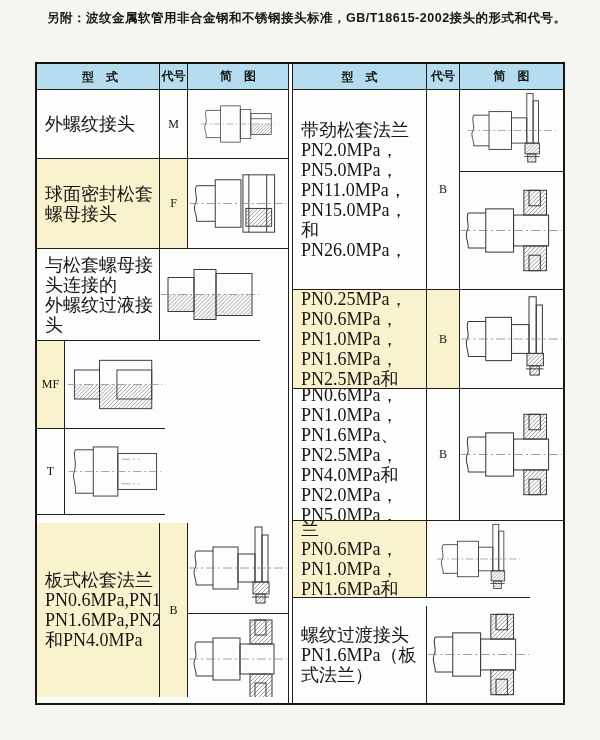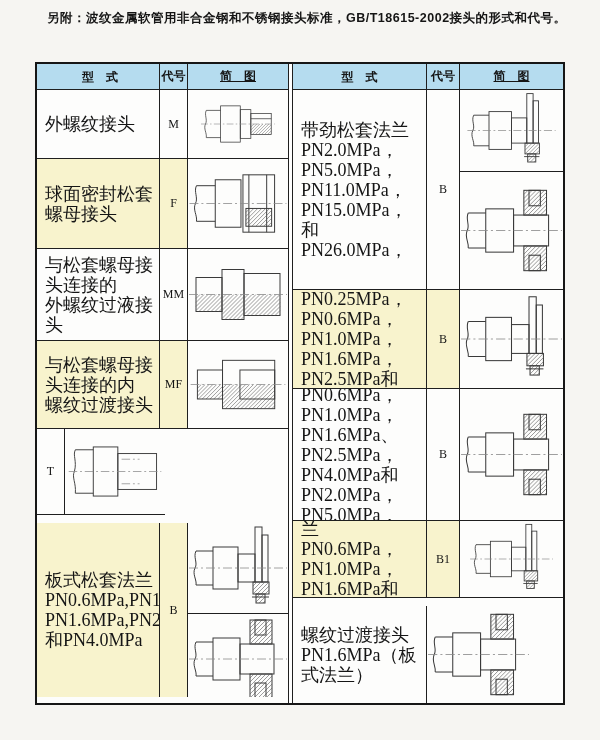--- a/index.html
+++ b/index.html
@@ -32,21 +32,21 @@
   .split{width:3px;background:#fefefe;border-left:1px solid var(--bd);border-right:1px solid var(--bd);}
   .row{display:flex;}
   .c{
     box-sizing:border-box;
     border-right:1px solid var(--bd);
     border-bottom:1px solid var(--bd);
     background:var(--cell);
     overflow:hidden;
   }
   .row:last-child .c{border-bottom:none;margin-top:8px;}
-  .c:last-child{border-right:none;text-decoration:underline;}
+  .c:last-child{border-right:none;}
   .left .type{width:123px;}
   .left .code{width:28px;}
   .left .diag{width:100px;}
   .right .type{width:134px;}
   .right .code{width:33px;}
   .right .diag{width:103px;}
   .head .c{
     background:var(--hdr);
     display:flex;align-items:center;justify-content:center;
     font-family:"Liberation Sans","DejaVu Sans",sans-serif;
@@ -138,21 +138,20 @@
             <line x1="76" y1="68" x2="84" y2="60" class="ht"></line>
             <line x1="80" y1="68" x2="84" y2="64" class="ht"></line>
             <line x1="1" y1="45" x2="99" y2="45" class="cl"></line>
           </svg>
       </div>
     </div>
 
     <div class="row" style="height:92px">
       <div class="c type">与松套螺母接头连接的
 外螺纹过液接头</div>
-      <div class="c code">MM</div>
       <div class="c diag">
         <svg viewBox="0 0 100 90" preserveAspectRatio="xMidYMid meet">
             <rect x="8" y="28" width="26" height="34" class="ln" fill="none"></rect>
             <rect x="34" y="20" width="22" height="50" class="ln" fill="none"></rect>
             <rect x="56" y="24" width="36" height="42" class="ln" fill="none"></rect>
             <line x1="8" y1="49" x2="12" y2="45" class="ht"></line>
             <line x1="8" y1="53" x2="16" y2="45" class="ht"></line>
             <line x1="8" y1="57" x2="20" y2="45" class="ht"></line>
             <line x1="8" y1="61" x2="24" y2="45" class="ht"></line>
             <line x1="11" y1="62" x2="28" y2="45" class="ht"></line>
@@ -185,22 +184,20 @@
             <line x1="79" y1="66" x2="92" y2="53" class="ht"></line>
             <line x1="83" y1="66" x2="92" y2="57" class="ht"></line>
             <line x1="87" y1="66" x2="92" y2="61" class="ht"></line>
             <line x1="91" y1="66" x2="92" y2="65" class="ht"></line>
             <line x1="1" y1="45" x2="99" y2="45" class="cl"></line>
           </svg>
       </div>
     </div>
 
     <div class="row" style="height:88px">
-      <div class="c type hl">与松套螺母接头连接的内
-螺纹过渡接头</div>
       <div class="c code hl">MF</div>
       <div class="c diag">
         <svg viewBox="0 0 100 90" preserveAspectRatio="xMidYMid meet">
             <line x1="8" y1="49" x2="12" y2="45" class="ht"></line>
             <line x1="8" y1="53" x2="16" y2="45" class="ht"></line>
             <line x1="8" y1="57" x2="20" y2="45" class="ht"></line>
             <line x1="9" y1="60" x2="24" y2="45" class="ht"></line>
             <line x1="13" y1="60" x2="28" y2="45" class="ht"></line>
             <line x1="17" y1="60" x2="32" y2="45" class="ht"></line>
             <line x1="21" y1="60" x2="34" y2="47" class="ht"></line>
@@ -478,21 +475,20 @@
             <rect x="67" y="69" width="11" height="15" class="ln" fill="#fdfdfc"></rect>
             <line x1="1" y1="45" x2="99" y2="45" class="cl"></line>
           </svg>
       </div>
     </div>
 
     <div class="row" style="height:77px">
       <div class="c type hl">翻边环松套法兰
 PN0.6MPa，PN1.0MPa，
 PN1.6MPa和PN2.0MPa，</div>
-      <div class="c code hl">B1</div>
       <div class="c diag">
         <svg viewBox="0 0 100 90" preserveAspectRatio="xMidYMid meet">
             <path class="ln" d="M8 28 C5 34 10 40 7 45 C4 51 9 57 8 62"></path>
             <line x1="8" y1="28" x2="25" y2="28" class="ln"></line>
             <line x1="8" y1="62" x2="25" y2="62" class="ln"></line>
             <rect x="25" y="24" width="25" height="42" class="ln" fill="none"></rect>
             <rect x="50" y="31" width="17" height="28" class="ln" fill="none"></rect>
             <rect x="67" y="4" width="7" height="55" class="ln" fill="none"></rect>
             <rect x="74" y="12" width="6" height="47" class="ln" fill="none"></rect>
             <rect x="65" y="59" width="16" height="12" class="ln" fill="none"></rect>

